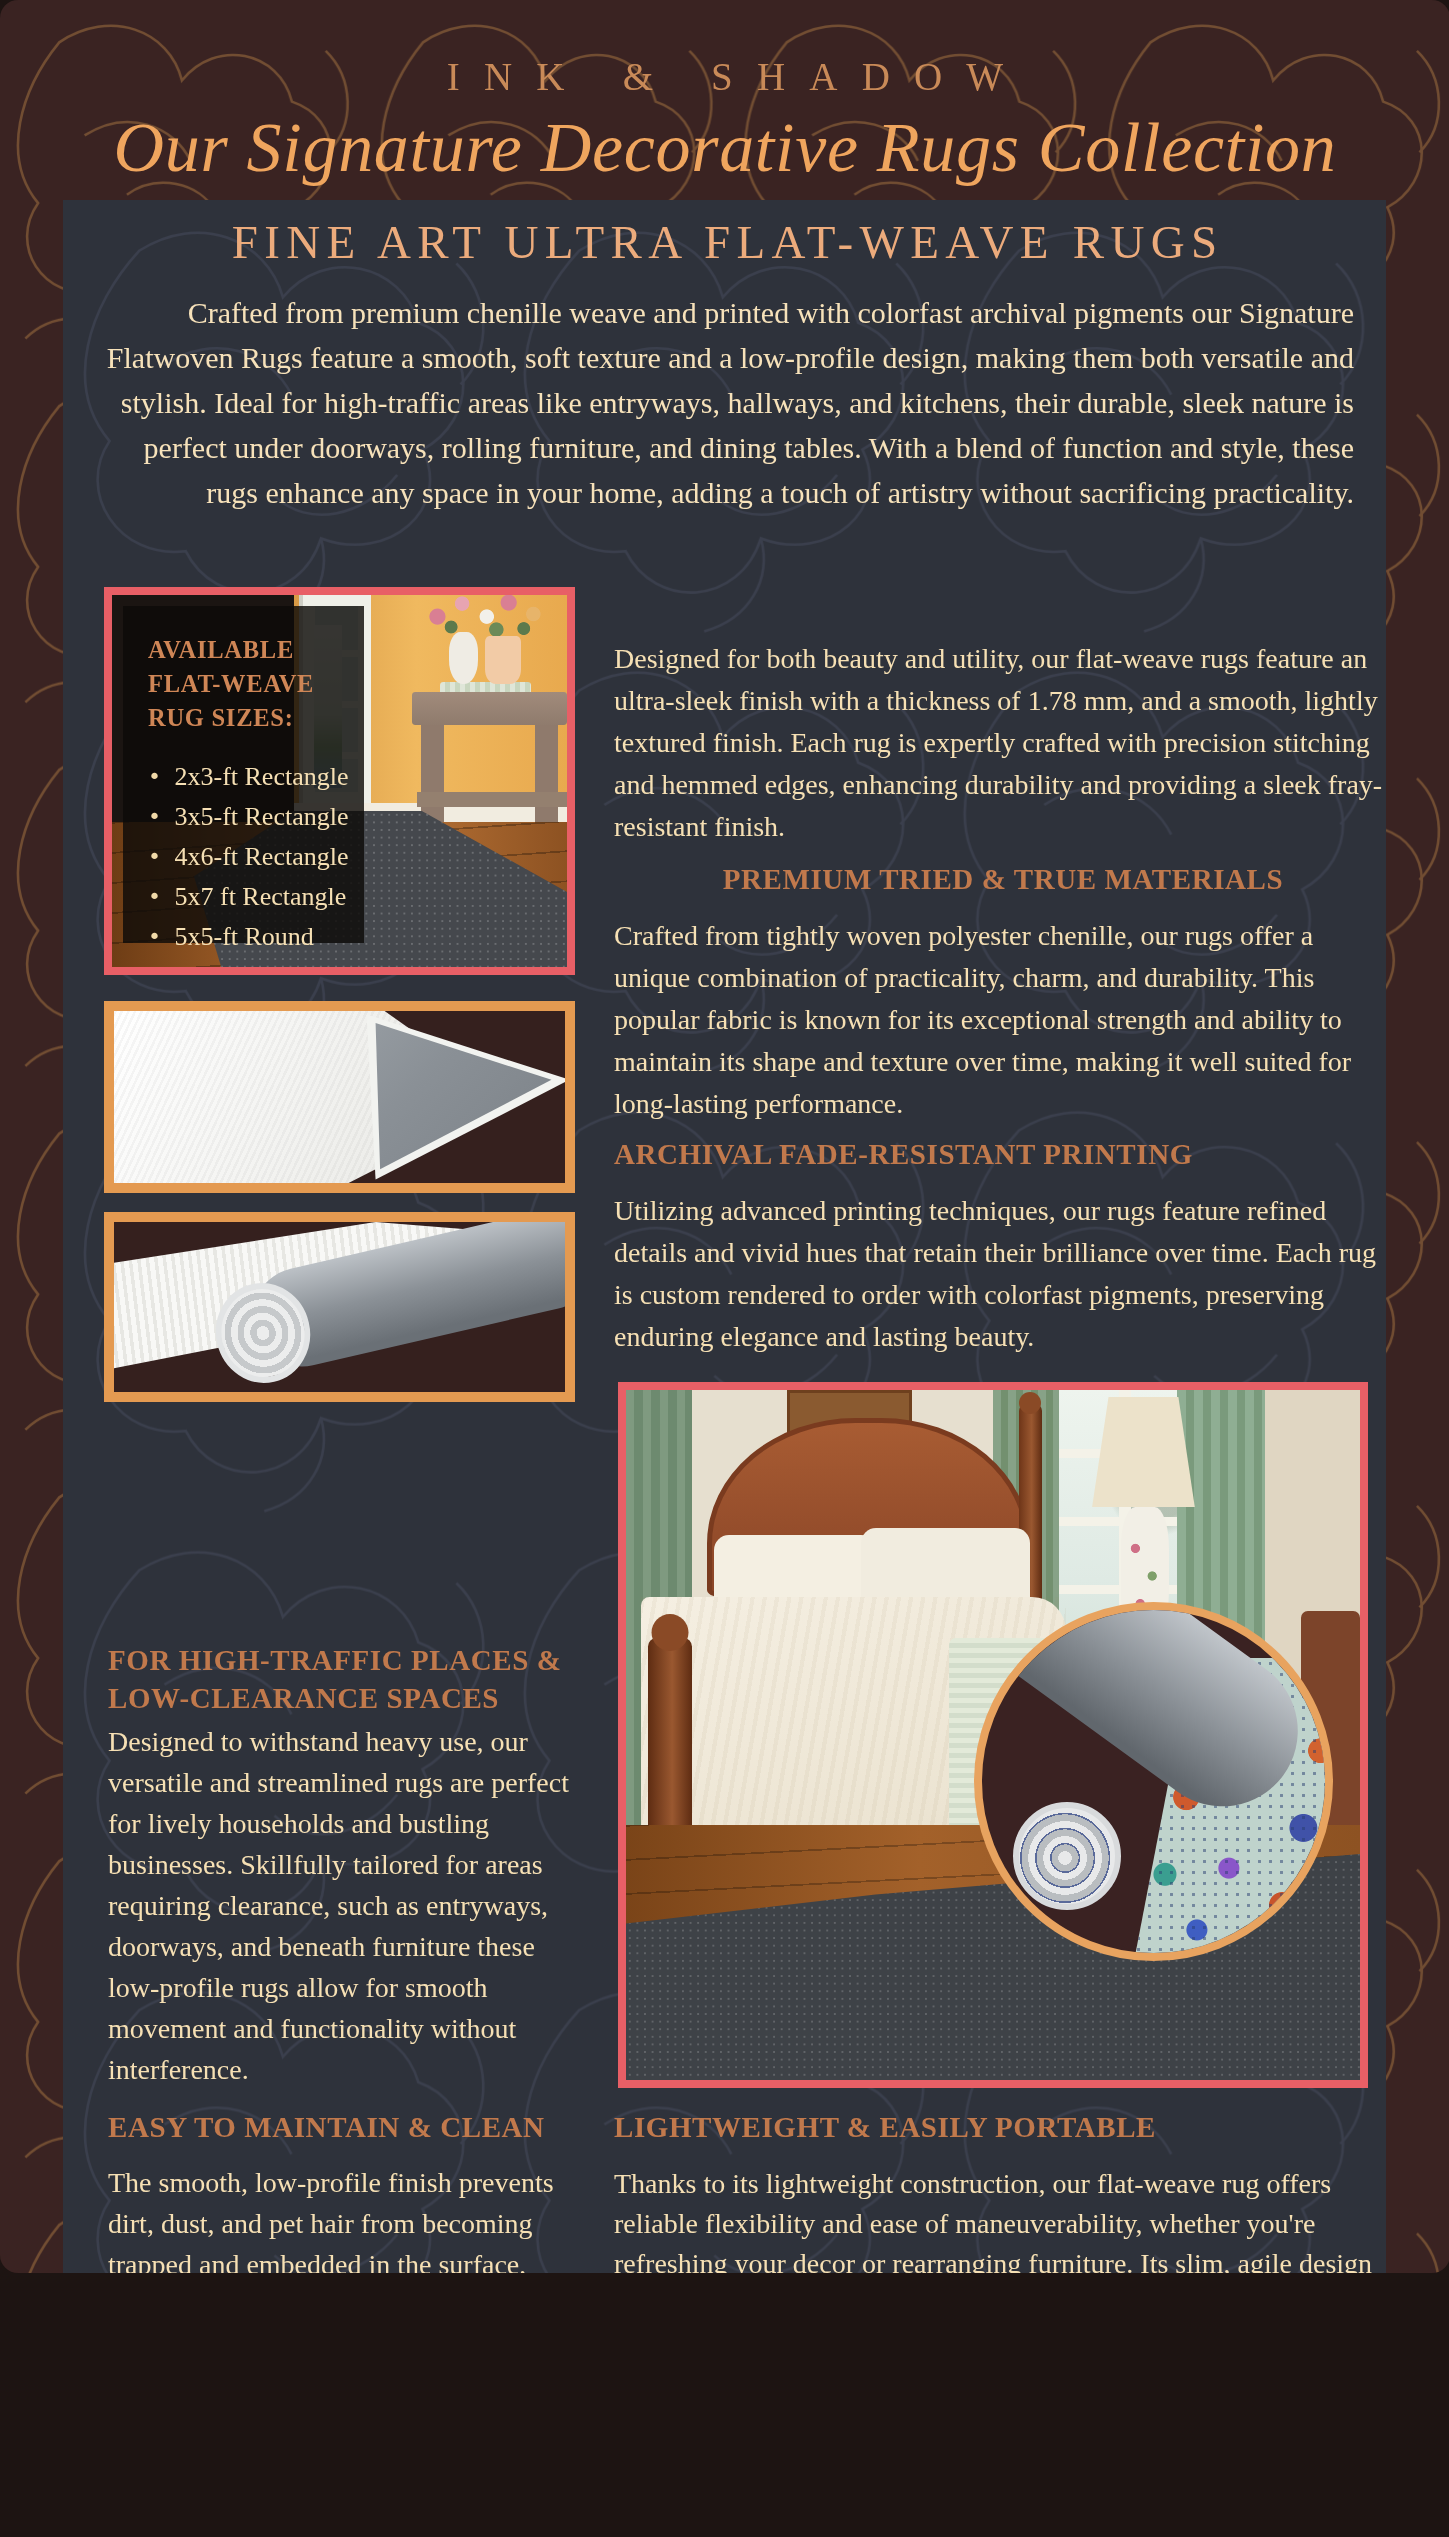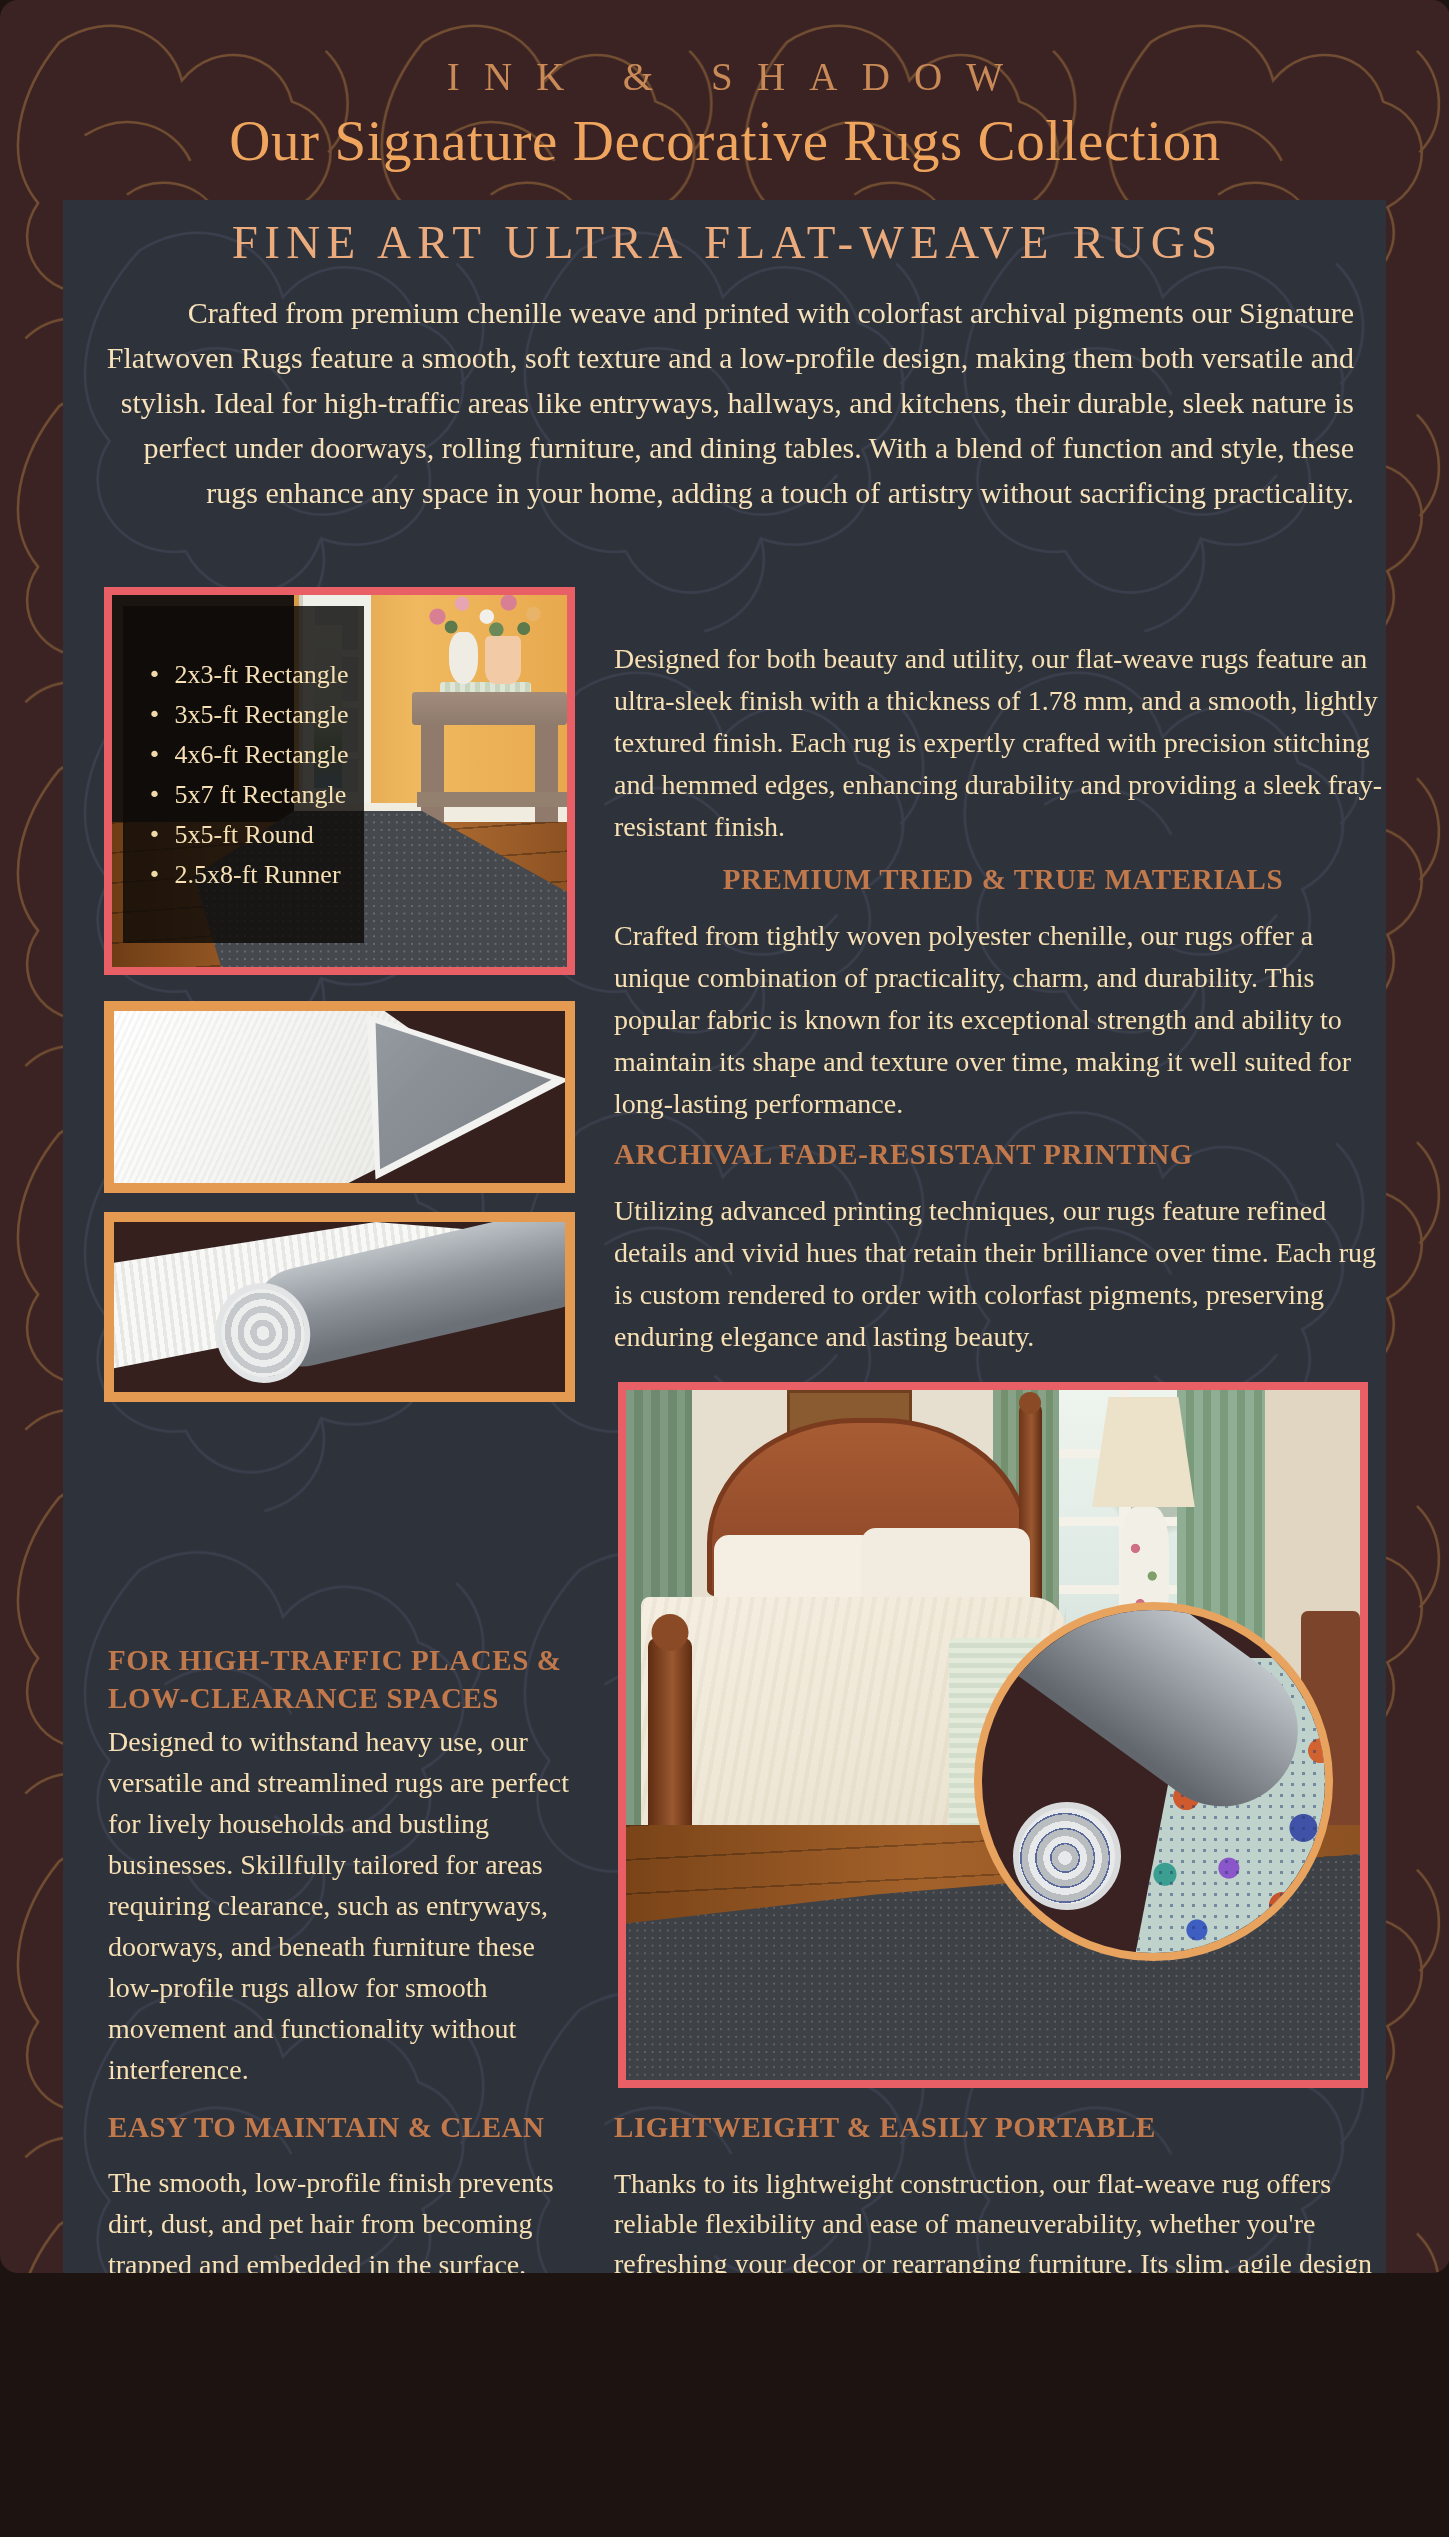--- a/index.html
+++ b/index.html
@@ -11,21 +11,21 @@
   .bg-svg{ position:absolute; inset:0; pointer-events:none; }
 
   
   .brand-top{
     position:absolute; top:54px; left:0; width:100%; text-align:center;
     font-size:39px; letter-spacing:0.62em; text-indent:0.62em; color:#c98a58;
     font-weight:400;
   }
   .tagline{
     position:absolute; top:108px; left:0; width:100%; text-align:center;
-    font-size:57px; color:#efa55e; letter-spacing:0.01em;
+    font-style:italic; font-size:70px; color:#efa55e; letter-spacing:0.01em;
   }
 
   
   .panel{
     position:absolute; left:63px; top:200px; width:1323px; height:2207px;
     background:#2e323b; overflow:hidden;
   }
   .hero-title{
     position:absolute; top:15px; left:0; width:100%; text-align:center;
     font-size:47px; letter-spacing:0.135em; text-indent:0.135em; color:#ecab7c; font-weight:400;
@@ -302,20 +302,21 @@
         <div class="se-table"></div>
         <div class="se-leg1"></div>
         <div class="se-leg2"></div>
         <div class="se-shelf"></div>
         <div class="se-flowers"></div>
         <div class="se-vase1"></div>
         <div class="se-vase2"></div>
         <div class="se-floor"></div>
         <div class="se-rug"></div>
         <div class="sizes-overlay">
+          <div class="sizes-heading">AVAILABLE FLAT-WEAVE RUG SIZES:</div>
           <ul class="sizes-list">
             <li>
                 <span class="bullet">•</span>
                 <span>2x3-ft Rectangle</span>
               </li>
             <li>
                 <span class="bullet">•</span>
                 <span>3x5-ft Rectangle</span>
               </li>
             <li>

